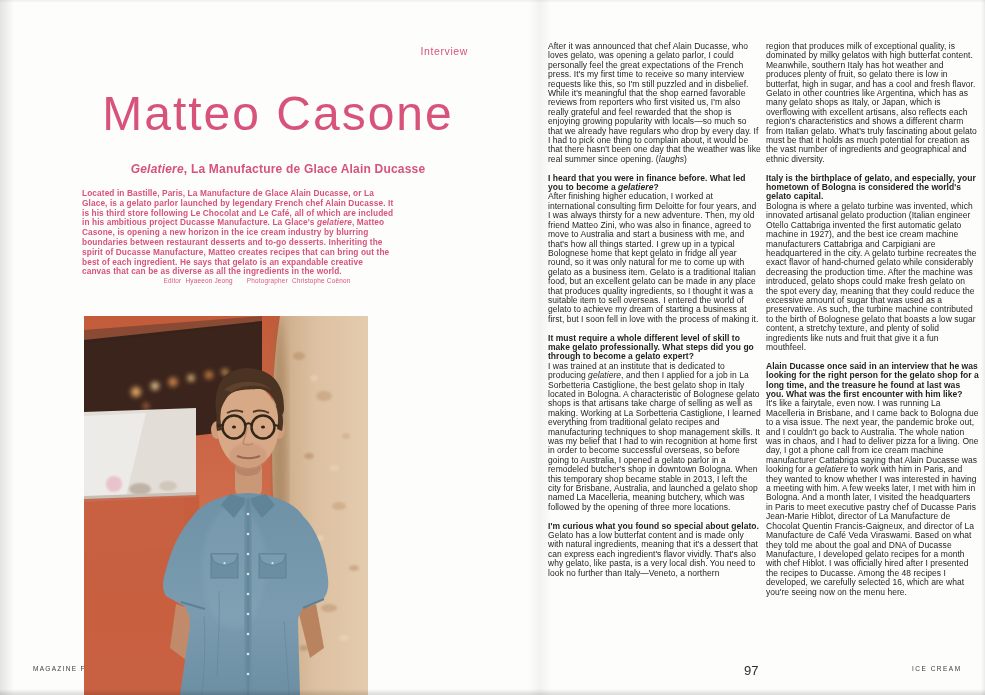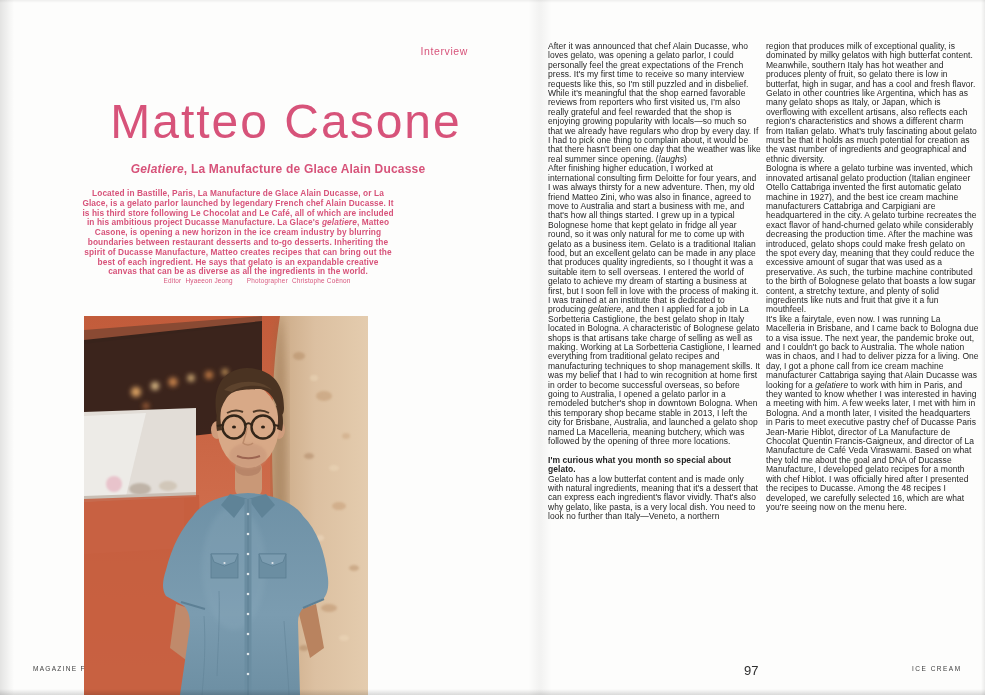--- a/index.html
+++ b/index.html
@@ -6,29 +6,29 @@
   .spread{
     position:relative;width:985px;height:695px;background:#fdfdfc;overflow:hidden;
     font-family:"Liberation Sans",sans-serif;
   }
   
   .kicker{
     position:absolute;top:45px;left:0;width:468px;text-align:right;
     font-size:10.5px;letter-spacing:.6px;color:var(--accent-pink,#d7537a);
   }
   .title{
-    position:absolute;top:86px;left:0;width:556px;margin:8px;text-align:center;
+    position:absolute;top:86px;left:0;width:556px;margin:0;text-align:center;
     font-size:48px;font-weight:400;letter-spacing:2px;color:var(--accent-pink,#d7537a);
   }
   .subtitle{
     position:absolute;top:162px;left:0;width:556px;text-align:center;
     font-size:12px;font-weight:bold;letter-spacing:.2px;color:var(--accent-pink,#d7537a);
   }
   .intro{
-    position:absolute;top:189px;left:82px;width:312px;margin:0;text-align:center;
+    position:absolute;top:189px;left:82px;width:312px;margin:0;text-align:left;
     font-size:8.3px;line-height:9.8px;font-weight:bold;letter-spacing:.1px;
     color:var(--accent-pink,#d7537a);
   }
   .credits{
     position:absolute;top:277px;left:0;width:514px;display:flex;justify-content:center;gap:14px;
     font-size:6.4px;letter-spacing:.2px;color:var(--accent-pink,#d7537a);
   }
   .credit-role{margin-right:4px;opacity:.95;}
   .photo{
     position:absolute;top:316px;left:84px;width:284px;height:379px;margin:0;overflow:hidden;
@@ -247,37 +247,41 @@
   </section>
 
   <div class="gutter"></div>
 
   <section>
     <div class="col col-1">
 
 
         <p class="para a"><span>After it was announced that chef Alain Ducasse, who loves gelato, was opening a gelato parlor, I could personally feel the great expectations of the French press. It's my first time to receive so many interview requests like this, so I'm still puzzled and in disbelief. While it's meaningful that the shop earned favorable reviews from reporters who first visited us, I'm also really grateful and feel rewarded that the shop is enjoying growing popularity with locals—so much so that we already have regulars who drop by every day. If I had to pick one thing to complain about, it would be that there hasn't been one day that the weather was like real summer since opening. (</span><i>laughs</i><span>)</span></p>
 
+        <p class="para q"><span>I heard that you were in finance before. What led you to become a </span><i>gelatiere</i><span>?</span></p>
 
         <p class="para a"><span>After finishing higher education, I worked at international consulting firm Deloitte for four years, and I was always thirsty for a new adventure. Then, my old friend Matteo Zini, who was also in finance, agreed to move to Australia and start a business with me, and that's how all things started. I grew up in a typical Bolognese home that kept gelato in fridge all year round, so it was only natural for me to come up with gelato as a business item. Gelato is a traditional Italian food, but an excellent gelato can be made in any place that produces quality ingredients, so I thought it was a suitable item to sell overseas. I entered the world of gelato to achieve my dream of starting a business at first, but I soon fell in love with the process of making it.</span></p>
 
+        <p class="para q"><span>It must require a whole different level of skill to make gelato professionally. What steps did you go through to become a gelato expert?</span></p>
 
         <p class="para a"><span>I was trained at an institute that is dedicated to producing </span><i>gelatiere</i><span>, and then I applied for a job in La Sorbetteria Castiglione, the best gelato shop in Italy located in Bologna. A characteristic of Bolognese gelato shops is that artisans take charge of selling as well as making. Working at La Sorbetteria Castiglione, I learned everything from traditional gelato recipes and manufacturing techniques to shop management skills. It was my belief that I had to win recognition at home first in order to become successful overseas, so before going to Australia, I opened a gelato parlor in a remodeled butcher's shop in downtown Bologna. When this temporary shop became stable in 2013, I left the city for Brisbane, Australia, and launched a gelato shop named La Macelleria, meaning butchery, which was followed by the opening of three more locations.</span></p>
 
-        <p class="para q"><span>I'm curious what you month so special about gelato.</span></p>
+        <p class="para q"><span>I'm curious what you found so special about gelato.</span></p>
 
         <p class="para a"><span>Gelato has a low butterfat content and is made only with natural ingredients, meaning that it's a dessert that can express each ingredient's flavor vividly. That's also why gelato, like pasta, is a very local dish. You need to look no further than Italy—Veneto, a northern</span></p>
       </div>
     <div class="col col-2">
 
         <p class="para a"><span>region that produces milk of exceptional quality, is dominated by milky gelatos with high butterfat content. Meanwhile, southern Italy has hot weather and produces plenty of fruit, so gelato there is low in butterfat, high in sugar, and has a cool and fresh flavor. Gelato in other countries like Argentina, which has as many gelato shops as Italy, or Japan, which is overflowing with excellent artisans, also reflects each region's characteristics and shows a different charm from Italian gelato. What's truly fascinating about gelato must be that it holds as much potential for creation as the vast number of ingredients and geographical and ethnic diversity.</span></p>
 
+        <p class="para q"><span>Italy is the birthplace of gelato, and especially, your hometown of Bologna is considered the world's gelato capital.</span></p>
 
         <p class="para a"><span>Bologna is where a gelato turbine was invented, which innovated artisanal gelato production (Italian engineer Otello Cattabriga invented the first automatic gelato machine in 1927), and the best ice cream machine manufacturers Cattabriga and Carpigiani are headquartered in the city. A gelato turbine recreates the exact flavor of hand-churned gelato while considerably decreasing the production time. After the machine was introduced, gelato shops could make fresh gelato on the spot every day, meaning that they could reduce the excessive amount of sugar that was used as a preservative. As such, the turbine machine contributed to the birth of Bolognese gelato that boasts a low sugar content, a stretchy texture, and plenty of solid ingredients like nuts and fruit that give it a fun mouthfeel.</span></p>
 
+        <p class="para q"><span>Alain Ducasse once said in an interview that he was looking for the right person for the gelato shop for a long time, and the treasure he found at last was you. What was the first encounter with him like?</span></p>
 
         <p class="para a"><span>It's like a fairytale, even now. I was running La Macelleria in Brisbane, and I came back to Bologna due to a visa issue. The next year, the pandemic broke out, and I couldn't go back to Australia. The whole nation was in chaos, and I had to deliver pizza for a living. One day, I got a phone call from ice cream machine manufacturer Cattabriga saying that Alain Ducasse was looking for a </span><i>gelatiere</i><span> to work with him in Paris, and they wanted to know whether I was interested in having a meeting with him. A few weeks later, I met with him in Bologna. And a month later, I visited the headquarters in Paris to meet executive pastry chef of Ducasse Paris Jean-Marie Hiblot, director of La Manufacture de Chocolat Quentin Francis-Gaigneux, and director of La Manufacture de Café Veda Viraswami. Based on what they told me about the goal and DNA of Ducasse Manufacture, I developed gelato recipes for a month with chef Hiblot. I was officially hired after I presented the recipes to Ducasse. Among the 48 recipes I developed, we carefully selected 16, which are what you're seeing now on the menu here.</span></p>
       </div>
     <div class="footer-pagenum">97</div>
     <div class="footer-right">ICE CREAM</div>
   </section>
 
   <div class="edge-left"></div>
   <div class="edge-bottom"></div>
   <div class="edge-top"></div>

